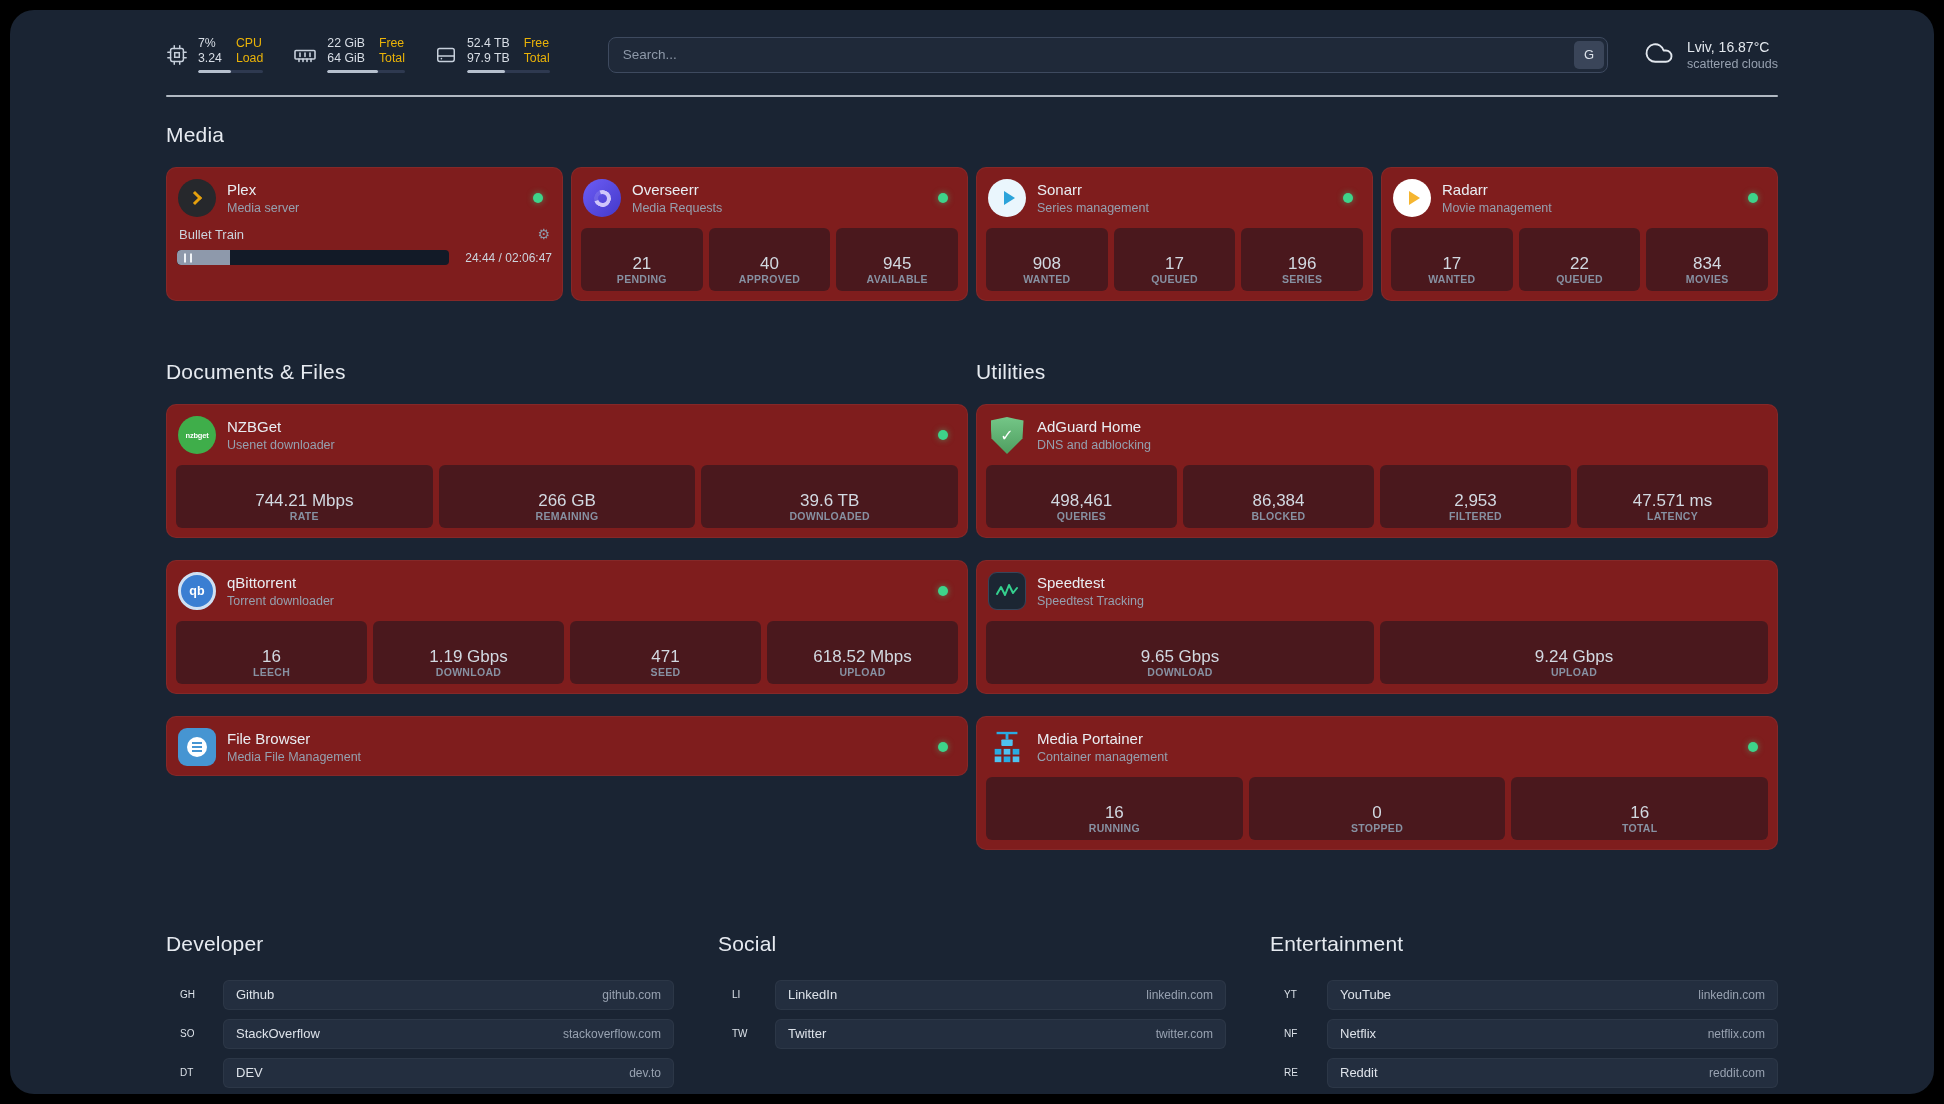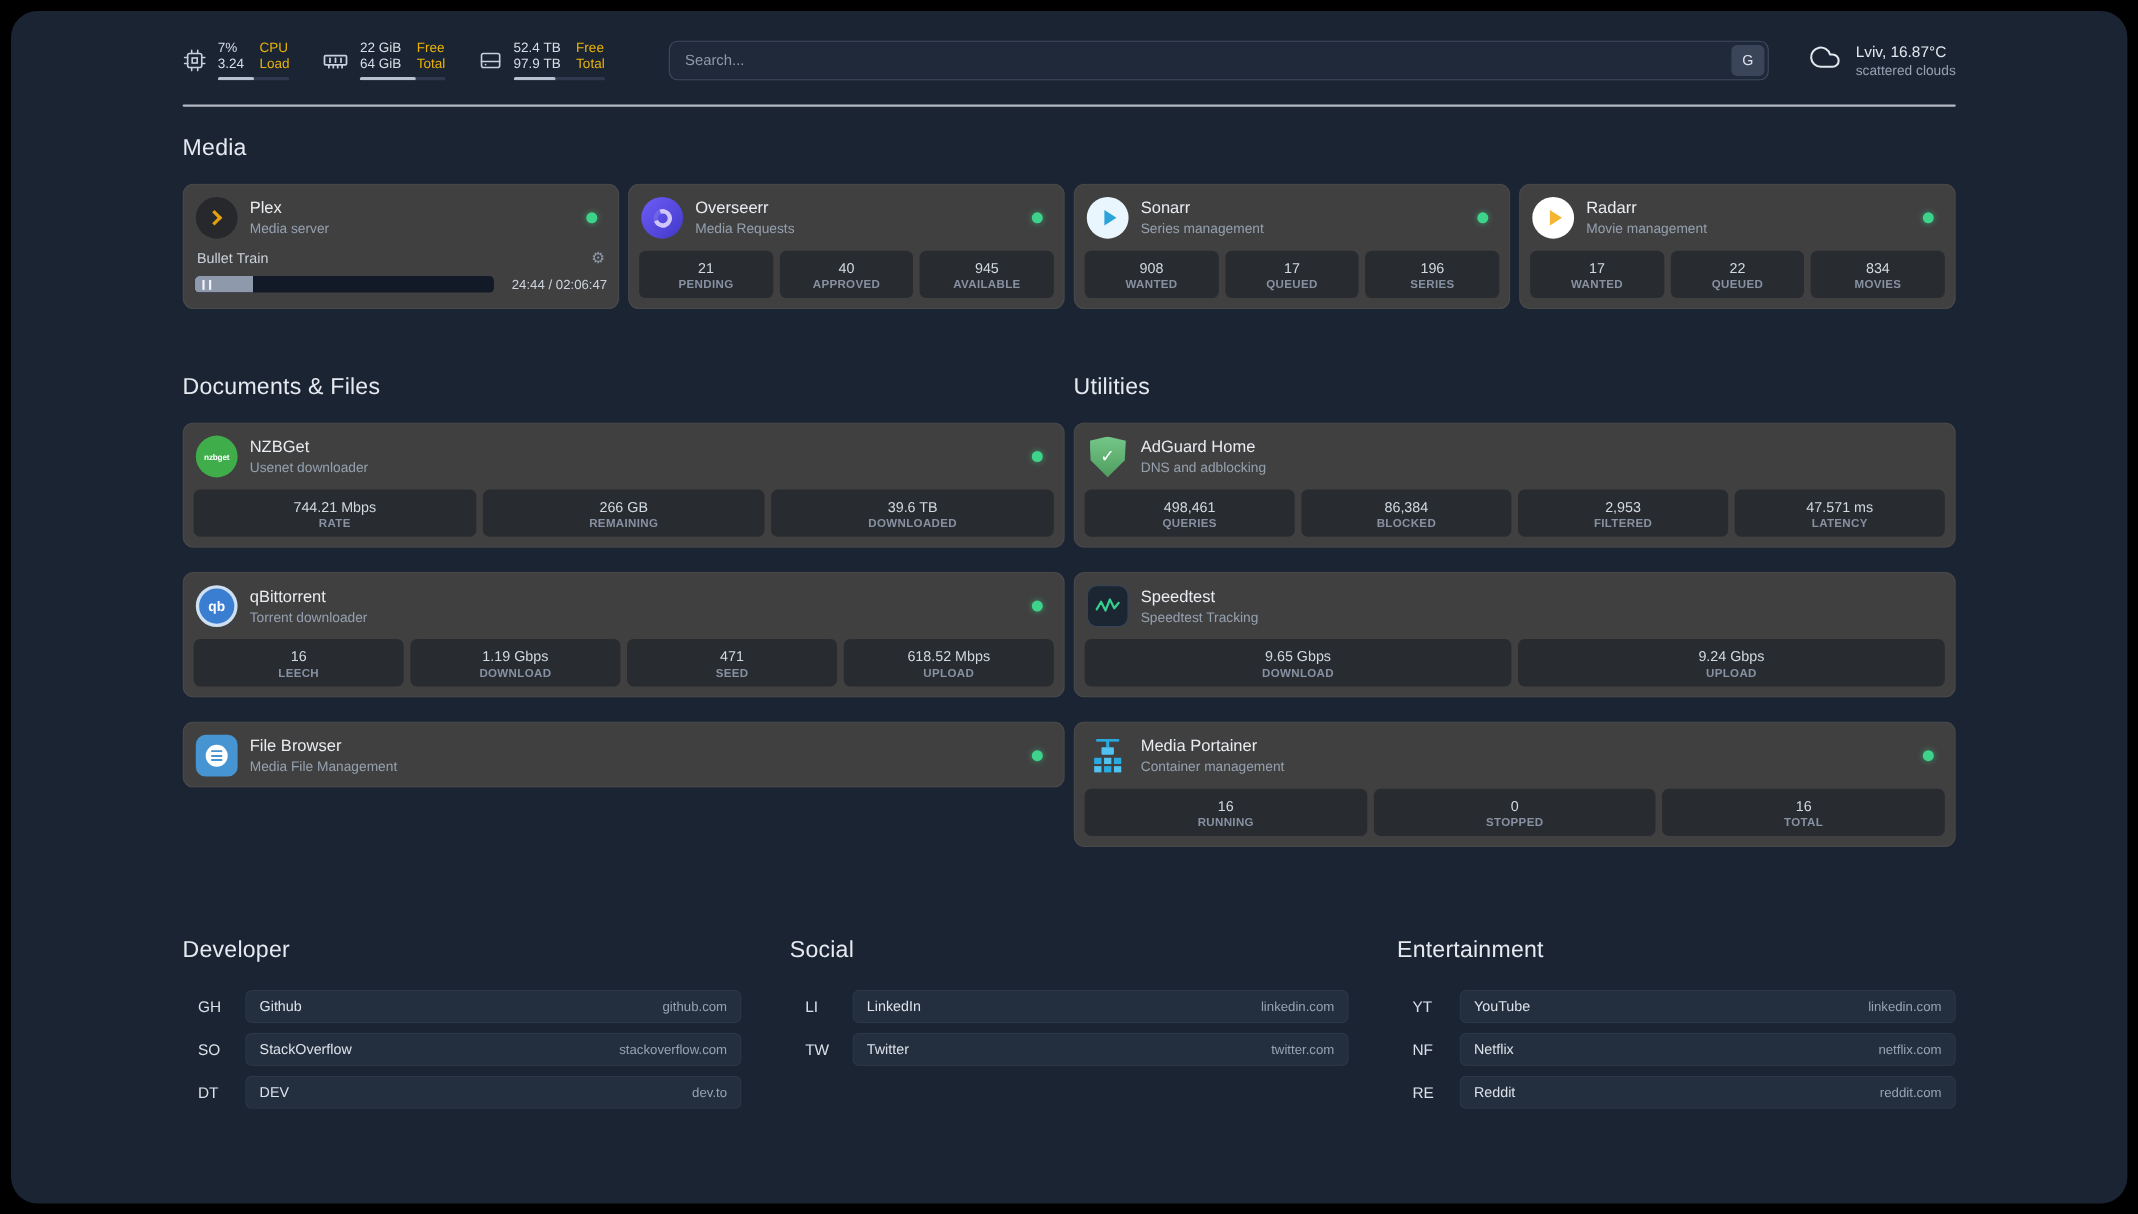--- a/index.html
+++ b/index.html
@@ -31,30 +31,30 @@
   .divider { height:2px; background:#d3dae3; opacity:.82; margin-top:22px; border-radius:1px; }
 
   
   .section-title { font-size:21px; font-weight:500; color:#e6eaf0; letter-spacing:.2px; }
   .media-title { margin:26px 0 20px; }
   .grid4 { display:grid; grid-template-columns:repeat(4,1fr); gap:8px; }
   .two-col { display:grid; grid-template-columns:1fr 1fr; gap:8px; margin-top:42px; }
   .col-title { margin-bottom:20px; }
   .col-cards { display:flex; flex-direction:column; gap:22px; }
 
-  .card { background:#404040; border:1px solid rgba(255,255,255,.05); border-radius:10px; padding:9px; cursor:pointer; }
+  .card { background:#7f1d1d; border:1px solid rgba(255,255,255,.05); border-radius:10px; padding:9px; cursor:pointer; }
   .card-header { display:flex; align-items:center; gap:11px; padding:2px 2px 0 2px; }
   .app-text { display:flex; flex-direction:column; }
   .app-name { font-size:15px; color:#e9edf2; line-height:19px; }
   .app-sub { font-size:12.5px; color:#95a0af; line-height:16px; margin-top:1px; }
   .status-dot { margin-left:auto; margin-right:8px; width:10px; height:10px; border-radius:50%; background:#3ed38a; box-shadow:0 0 6px rgba(62,211,138,.55); flex:0 0 10px; }
 
   .stats-row { display:flex; gap:6px; margin-top:11px; }
   .stat { flex:1; background:rgba(12,20,30,.45); border-radius:6px; padding:7px 4px 6px; text-align:center; }
-  .stat-value { font-size:13px; color:#d2d9e1; line-height:17px; }
+  .stat-value { font-size:17px; color:#d2d9e1; line-height:17px;margin-top:20px; }
   .stat-label { font-size:10.5px; font-weight:700; color:#8791a2; margin-top:1px; letter-spacing:.3px; }
 
   
   .player-row1 { display:flex; align-items:center; margin-top:9px; padding:0 3px; }
   .track { font-size:13px; color:#ccd3dc; }
   .gear { margin-left:auto; color:#8d98a8; font-size:14px; cursor:pointer; }
   .player-row2 { display:flex; align-items:center; margin-top:8px; padding:0 1px; }
   .player-bar { flex:1; height:15px; background:#121a27; border-radius:4px; position:relative; overflow:hidden; margin-right:16px; }
   .player-fill { height:100%; background:#8e99ab; border-radius:4px 0 0 4px; }
   .pause-icon { position:absolute; left:7px; top:50%; transform:translateY(-50%); width:8px; height:9px; border-left:2.5px solid #f0f3f7; border-right:2.5px solid #f0f3f7; }
@@ -76,21 +76,21 @@
   .fb-disc { width:20px; height:20px; border-radius:50%; background:#fff; display:flex; align-items:center; justify-content:center; }
   .fb-lines { width:10px; height:10px; background:repeating-linear-gradient(#4695d2 0 2px, transparent 2px 4px); }
   .icon-adguard { width:33px; height:37px; background:linear-gradient(180deg,#74c687,#4f9e60); clip-path:polygon(50% 0%,100% 10%,97% 58%,50% 100%,3% 58%,0% 10%); display:flex; align-items:center; justify-content:center; color:#fff; font-size:16px; font-weight:700; }
   .icon-speedtest { border-radius:9px; background:#1c2633; border:1px solid #36455a; }
   .icon-portainer { background:transparent; }
 
   
   .bookmarks { display:grid; grid-template-columns:repeat(3,1fr); gap:44px; margin-top:64px; padding-bottom:50px; }
   .bm-title { margin-bottom:24px; }
   .bm-row { display:flex; align-items:center; height:30px; margin-bottom:9px; }
-  .bm-abbr { width:57px; padding-left:14px; font-size:14px; color:#dbe1e8; }
+  .bm-abbr { width:57px; padding-left:14px; font-size:10px; color:#dbe1e8; }
   .bm-pill { flex:1; height:30px; background:#232e3f; border:1px solid rgba(255,255,255,.045); border-radius:6px; display:flex; align-items:center; padding:0 12px; cursor:pointer; }
   .bm-name { font-size:13px; color:#dde2e9; }
   .bm-url { margin-left:auto; font-size:12px; color:#98a2b1; }
 </style>
 </head>
 <body>
 
 <div class="frame">
 
   <div class="topbar">

